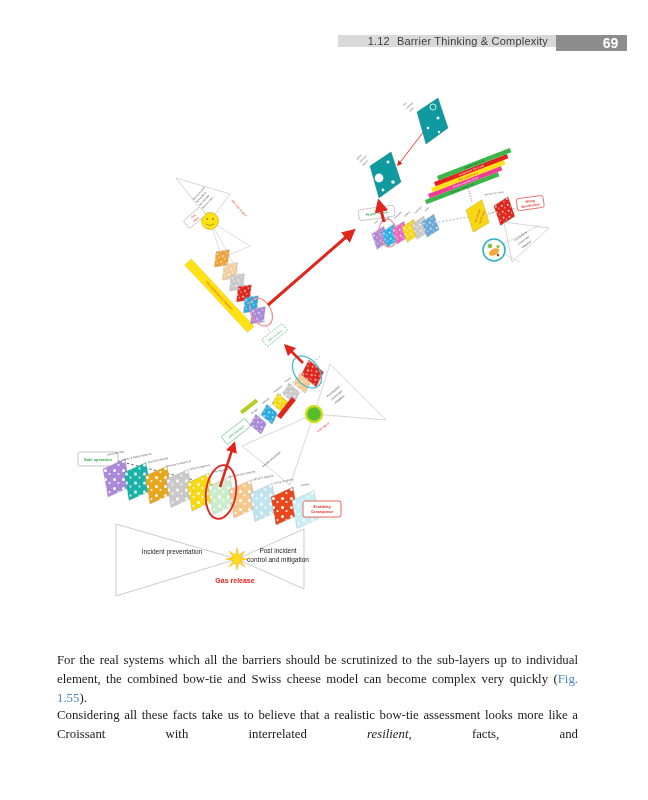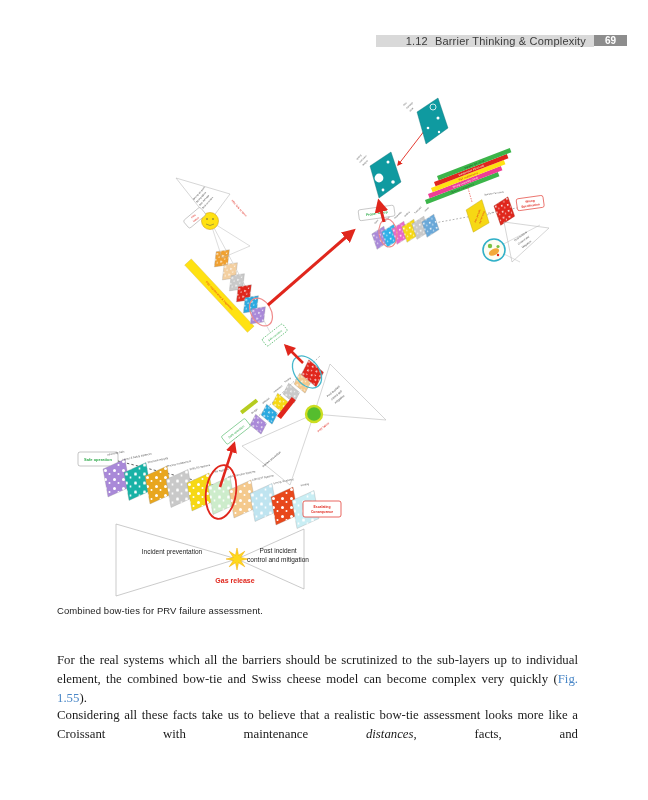--- a/index.html
+++ b/index.html
@@ -10,22 +10,22 @@
   
   .runhead{
     position:absolute;top:35px;right:21px;height:15px;display:flex;align-items:flex-start;margin-left:36px;
   }
   .runhead .titlebox{
     background:#d9d9d9;color:#3c3c3c;font-size:11px;display:flex;align-items:center;
     justify-content:flex-end;padding:0 8px 0 30px;letter-spacing:0.2px;white-space:nowrap;
   }
   .runhead .titlebox .sec{margin-right:7px;}
   .runhead .pagebox{
-    background:#8d8d8d;color:#ffffff;font-weight:bold;font-size:10px;width:33px;
-    display:flex;align-items:center;justify-content:center;
+    background:#8d8d8d;color:#ffffff;font-weight:bold;font-size:14px;width:33px;
+    display:flex;align-items:center;justify-content:center;padding-left:38px;
   }
   
   .figsvg{position:absolute;left:0;top:85px;}
   
   .caption{position:absolute;left:57px;top:603px;width:420px;}
   .caption .cap-label{font-size:10px;font-weight:bold;color:#111;letter-spacing:0.2px;}
   .caption .cap-text{font-size:9.5px;color:#222;margin-top:2px;letter-spacing:0.1px;}
   
   .bodytext{
     position:absolute;left:57px;width:521px;
@@ -312,18 +312,17 @@
       <circle cx="11" cy="30" r="1.3" fill="#fff"></circle>
       <circle cx="22" cy="34" r="1.2" fill="#fff"></circle>
     </g>
     <text transform="translate(404,106) rotate(-45)" font-size="2.4" fill="#666">disc</text>
     <text transform="translate(407,109) rotate(-45)" font-size="2.4" fill="#666">damage</text>
     <text transform="translate(410,112) rotate(-45)" font-size="2.4" fill="#666">wear</text>
   </g>
 </svg>
 
 <div class="caption">
-  <div class="cap-text">Combined bow-ties for PRV failure assessment.</div>
 </div>
 
 <div class="bodytext p1"><span>For the real systems which all the barriers should be scrutinized to the sub-layers up to individual element, the combined bow-tie and Swiss cheese model can become complex very quickly (</span><span class="figlink">Fig. 1.55</span><span>).</span></div>
 
-<div class="bodytext p2"><span>Considering all these facts take us to believe that a realistic bow-tie assessment looks more like a Croissant with maintenance </span><span class="ital">distances</span><span>, facts, and</span></div>
+<div class="bodytext p2"><span>Considering all these facts take us to believe that a realistic bow-tie assessment looks more like a Croissant with interrelated </span><span class="ital">resilient</span><span>, facts, and</span></div>
 
 </body></html>

